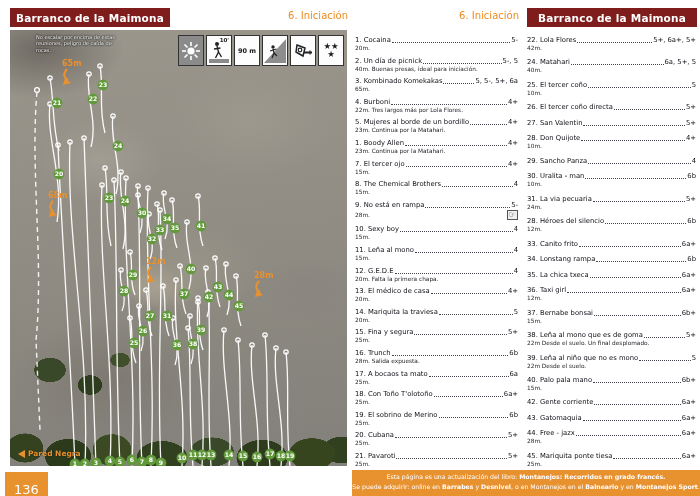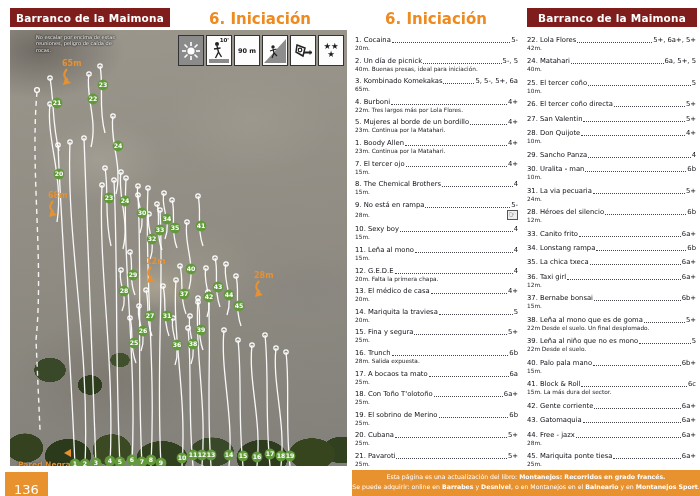--- a/index.html
+++ b/index.html
@@ -4,21 +4,21 @@
 <style>
   html,body{margin:0;padding:0;}
   body{width:700px;height:496px;background:#ffffff;font-family:"DejaVu Sans",sans-serif;position:relative;overflow:hidden;}
   .spread{position:absolute;inset:0;}
 
   
   .orange-box{position:absolute;background:#7f1d1d;color:#fff;font-weight:bold;font-size:10.5px;
     display:flex;align-items:center;justify-content:center;letter-spacing:0.2px;}
   .hdr-left-box{left:10px;top:8px;width:160px;height:19px;}
   .hdr-right-box{left:527px;top:8px;width:170px;height:19px;}
-  .section-title{position:absolute;color:#EE8A1F;font-weight:bold;font-size:15px;text-align:center;}
+  .section-title{position:absolute;color:#EE8A1F;font-weight:normal;font-size:10px;text-align:right;}
   .sec-left{left:172px;top:10px;width:176px;}
   .sec-right{left:353px;top:10px;width:166px;}
 
   
   .photo{position:absolute;left:10px;top:30px;width:337px;height:436px;overflow:hidden;
     background-color:#8f8b82;
     background-image:
       radial-gradient(ellipse 120px 70px at 30px 20px, #6f6b64 0%, transparent 70%),
       radial-gradient(ellipse 90px 60px at 90px 130px, #a19d93 0%, transparent 70%),
       radial-gradient(ellipse 120px 80px at 240px 90px, #9c988e 0%, transparent 70%),
@@ -39,22 +39,22 @@
       radial-gradient(ellipse 32px 22px at 332px 54px, #31401e 60%, transparent 61%);}
   .trees2{position:absolute;left:20px;top:300px;width:110px;height:70px;
     background-image:
       radial-gradient(ellipse 26px 20px at 20px 40px, #3a482a 60%, transparent 61%),
       radial-gradient(ellipse 20px 16px at 60px 55px, #2f3d1f 60%, transparent 61%),
       radial-gradient(ellipse 16px 12px at 90px 30px, #41502c 60%, transparent 61%);}
   .topo-svg{position:absolute;left:0;top:0;}
 
   .photo-warning{position:absolute;left:26px;top:4px;width:82px;font-size:5px;line-height:1.25;
     color:#fff;text-shadow:0 0 2px #000,0 0 2px #000;}
-  .wall-label{position:absolute;left:8px;top:419px;display:flex;align-items:flex-end;gap:3px;
-    color:#E8912F;font-weight:bold;font-size:7.5px;text-shadow:0 0 2px rgba(0,0,0,.6);flex-direction:column;}
+  .wall-label{position:absolute;left:8px;top:419px;display:flex;align-items:center;gap:3px;
+    color:#E8912F;font-weight:bold;font-size:7.5px;text-shadow:0 0 2px rgba(0,0,0,.6);}
   .wall-arrow{width:0;height:0;border-top:4px solid transparent;border-bottom:4px solid transparent;
     border-right:7px solid #E8912F;}
 
   .iconbar{position:absolute;right:3px;top:5px;display:flex;align-items:center;}
   .icon-box{width:24px;height:29px;background:#fdfdfd;border:1px solid #333;margin-left:2px;
     display:flex;align-items:center;justify-content:center;position:relative;color:#1a1a1a;}
   .icon-box.dark{background:#8b8b8b;}
   .icn-label{position:absolute;top:1px;right:2px;font-size:5.5px;font-weight:bold;}
   .icn-height{font-size:6.5px;font-weight:bold;}
   .stars{display:flex;flex-direction:column;align-items:center;line-height:0.9;font-size:8.5px;}
@@ -732,30 +732,20 @@
           <span class="rname">40. Palo pala mano</span>
           <span class="leader"></span>
           <span class="rgrade">6b+</span>
         </div>
         <div class="rnote">
           <span>15m.</span>
         </div>
       </div>
       <div class="route">
         <div class="rt">
-          <span class="rname">41. Block &amp; Roll</span>
-          <span class="leader"></span>
-          <span class="rgrade">6c</span>
-        </div>
-        <div class="rnote">
-          <span>15m. La más dura del sector.</span>
-        </div>
-      </div>
-      <div class="route">
-        <div class="rt">
           <span class="rname">42. Gente corriente</span>
           <span class="leader"></span>
           <span class="rgrade">6a+</span>
         </div>
       </div>
       <div class="route">
         <div class="rt">
           <span class="rname">43. Gatomaquia</span>
           <span class="leader"></span>
           <span class="rgrade">6a+</span>

